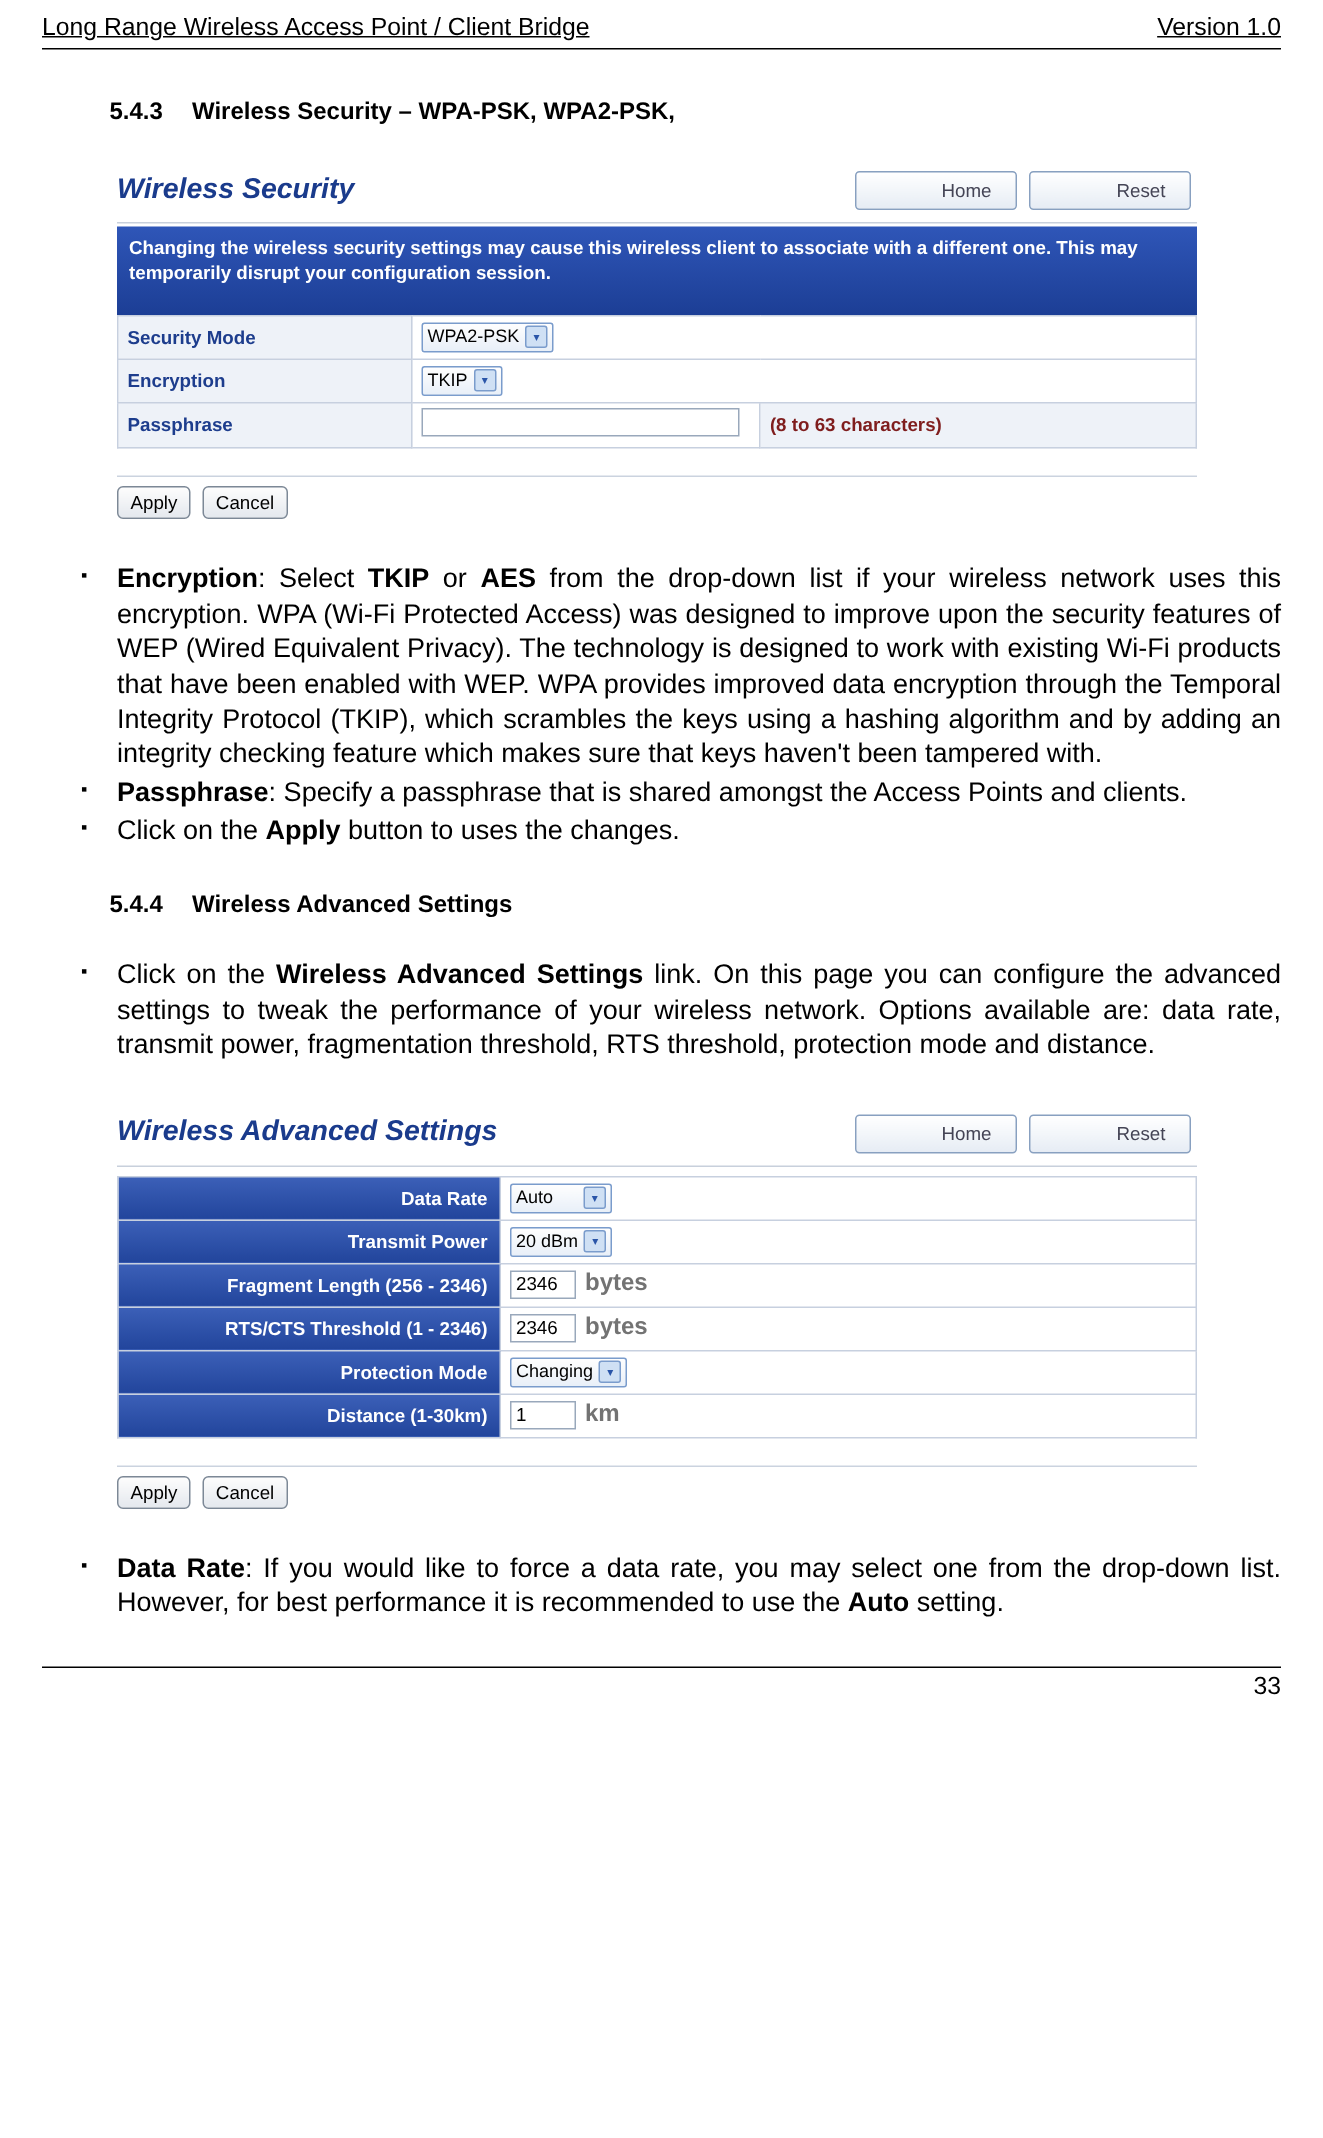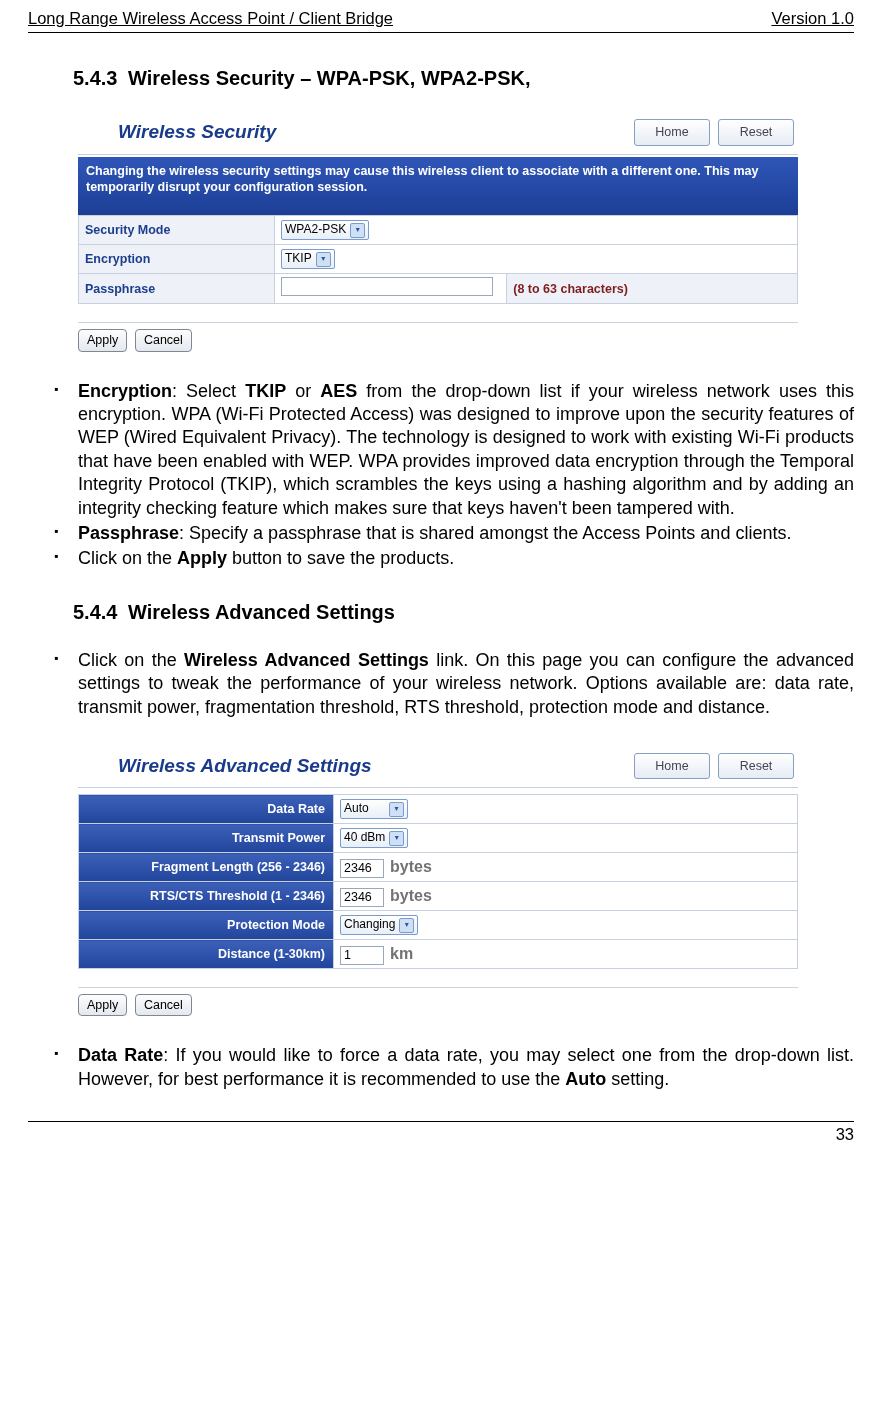--- a/index.html
+++ b/index.html
@@ -20,21 +20,21 @@
     display: flex;
     justify-content: space-between;
     font-size: 16.5px;
     padding-bottom: 3px;
     border-bottom: 1.5px solid #000;
     margin-bottom: 32px;
     text-decoration: underline;
   }
   .section-heading {
     font-weight: bold;
-    font-size: 20px;
+    font-size: 16px;
     margin-left: 45px;
     margin-bottom: 24px;
   }
   .section-num { display:inline-block; width:55px;}
   ul.body-list {
     list-style: none;
     padding: 0;
     margin: 0 0 0 26px;
   }
   ul.body-list > li {
@@ -56,34 +56,33 @@
   .ui-shot {
     margin: 18px 0 28px 50px;
     width: 720px;
     font-size: 13px;
   }
   .ui-header {
     display: flex;
     align-items: center;
     justify-content: space-between;
     padding: 4px 4px 8px 0;
-    margin-left: 40px;
   }
   .ui-title {
     font-family: Verdana, Arial, sans-serif;
     font-weight: bold;
     font-style: italic;
     color: #1a3b8c;
     font-size: 19px;
   }
   .ui-buttons { display:flex; gap:8px; }
   .ui-btn {
     width: 74px;
-    text-align: center;
-    padding: 4px 0;
+    text-align: right;
+    padding: 4px 16px;
     font-size: 12.5px;
     color: #445;
     border: 1px solid #88a0c0;
     background: linear-gradient(#ffffff,#e6ecf4);
     border-radius: 3px;
   }
   .ui-hr { height:1px; background:#c8d0dc; margin-bottom:2px;}
   .ui-bluebar {
     background: linear-gradient(#2f56b8,#1c3e95);
     color: #fff;
@@ -205,21 +204,21 @@
   </div>
 
   <ul class="body-list">
     <li>
       <span class="b">Encryption</span><span>: Select </span><span class="b">TKIP</span><span> or </span><span class="b">AES</span><span> from the drop-down list if your wireless network uses this encryption. WPA (Wi-Fi Protected Access) was designed to improve upon the security features of WEP (Wired Equivalent Privacy). The technology is designed to work with existing Wi-Fi products that have been enabled with WEP. WPA provides improved data encryption through the Temporal Integrity Protocol (TKIP), which scrambles the keys using a hashing algorithm and by adding an integrity checking feature which makes sure that keys haven't been tampered with.</span>
     </li>
     <li>
       <span class="b">Passphrase</span><span>: Specify a passphrase that is shared amongst the Access Points and clients.</span>
     </li>
     <li>
-      <span>Click on the </span><span class="b">Apply</span><span> button to save the products.</span>
+      <span>Click on the </span><span class="b">Apply</span><span> button to uses the changes.</span>
     </li>
   </ul>
 
   <div style="height:26px"></div>
 
   <div class="section-heading">
     <span class="section-num">5.4.4</span><span>Wireless Advanced Settings</span>
   </div>
 
   <ul class="body-list">
@@ -245,21 +244,21 @@
           <span class="ui-select" style="min-width:60px; justify-content:space-between;">
             <span>Auto</span>
                 <span class="arrow">▾</span>
           </span>
         </td>
       </tr>
       <tr>
         <td class="lbl2">Transmit Power</td>
         <td class="val2">
           <span class="ui-select" style="min-width:60px; justify-content:space-between;">
-            <span>40 dBm</span>
+            <span>20 dBm</span>
                 <span class="arrow">▾</span>
           </span>
         </td>
       </tr>
       <tr>
         <td class="lbl2">Fragment Length (256 - 2346)</td>
         <td class="val2">
           <span class="ui-input sm" style="padding:0 3px; line-height:17px;">2346</span><span class="unit">bytes</span>
         </td>
       </tr>

